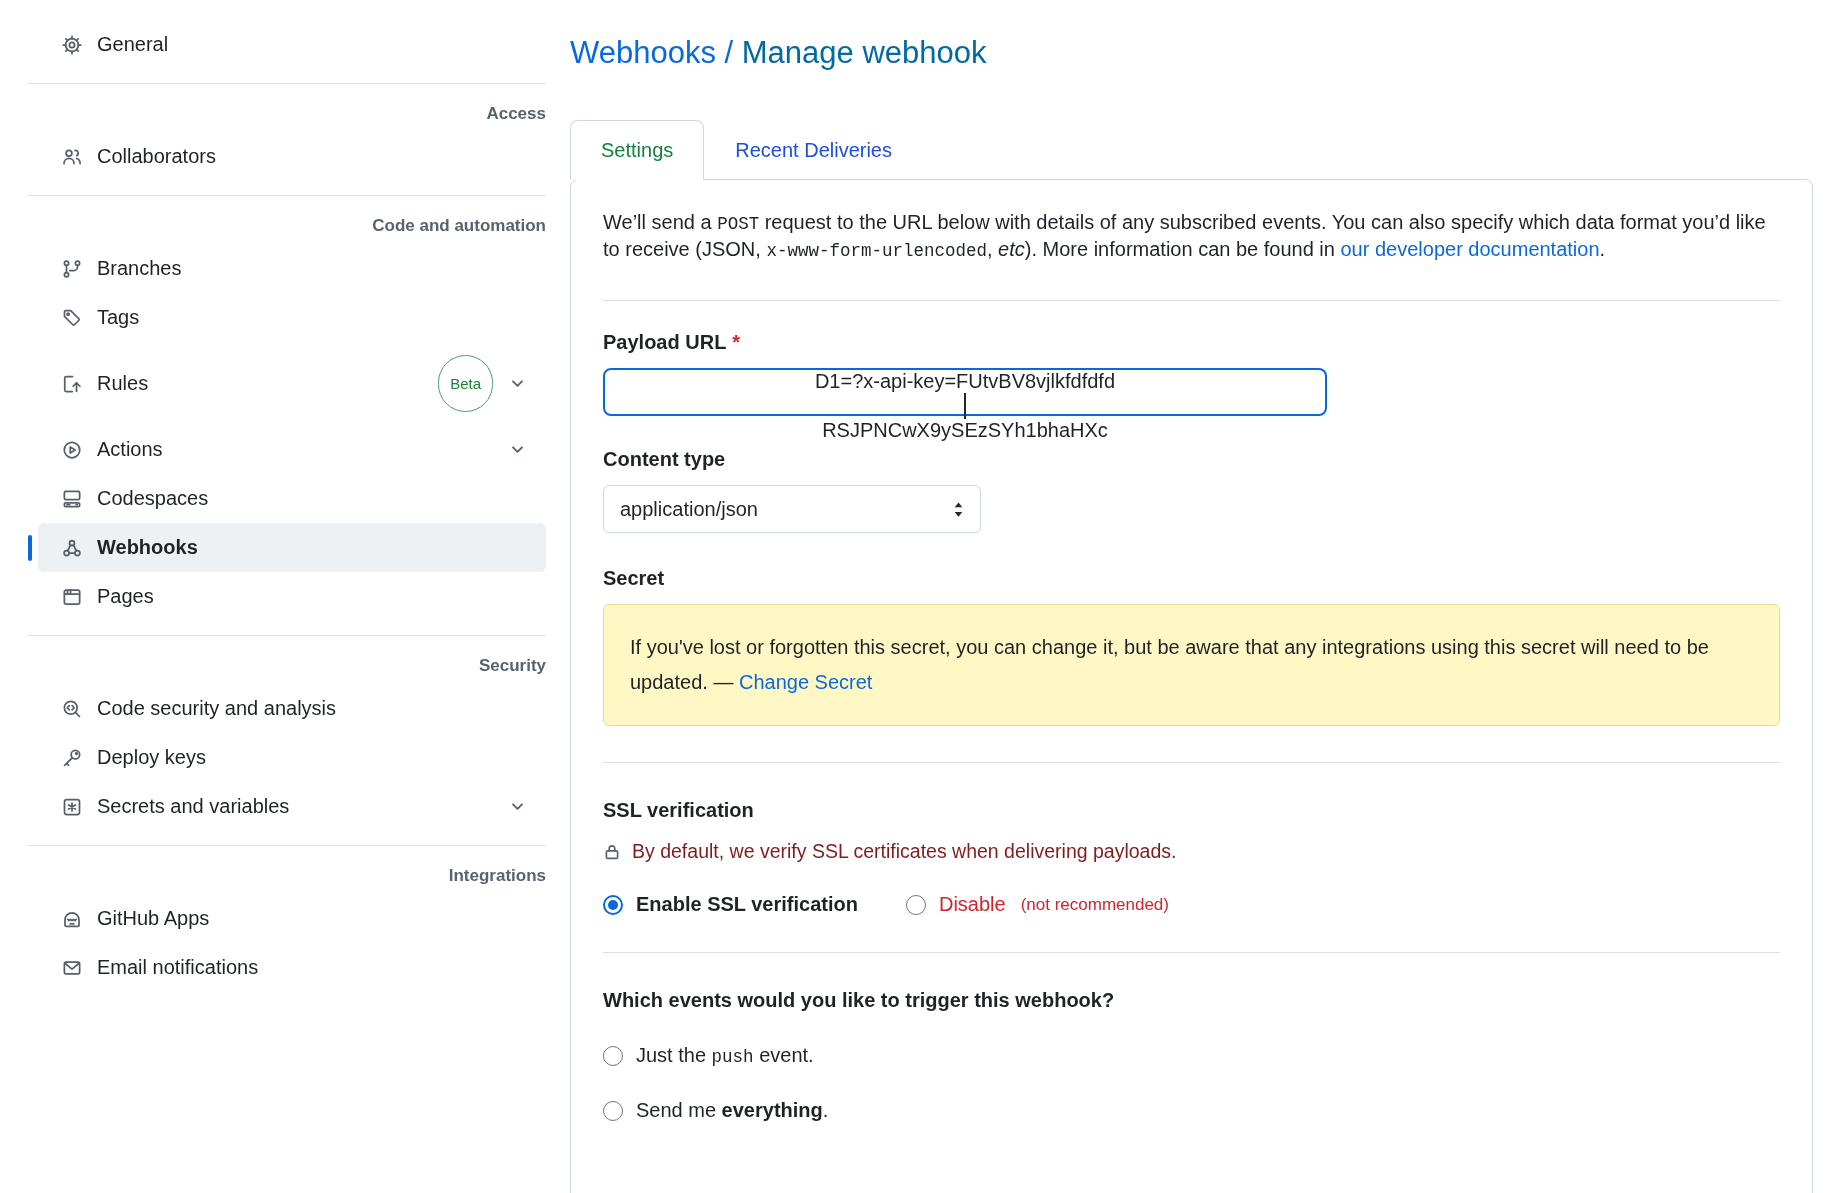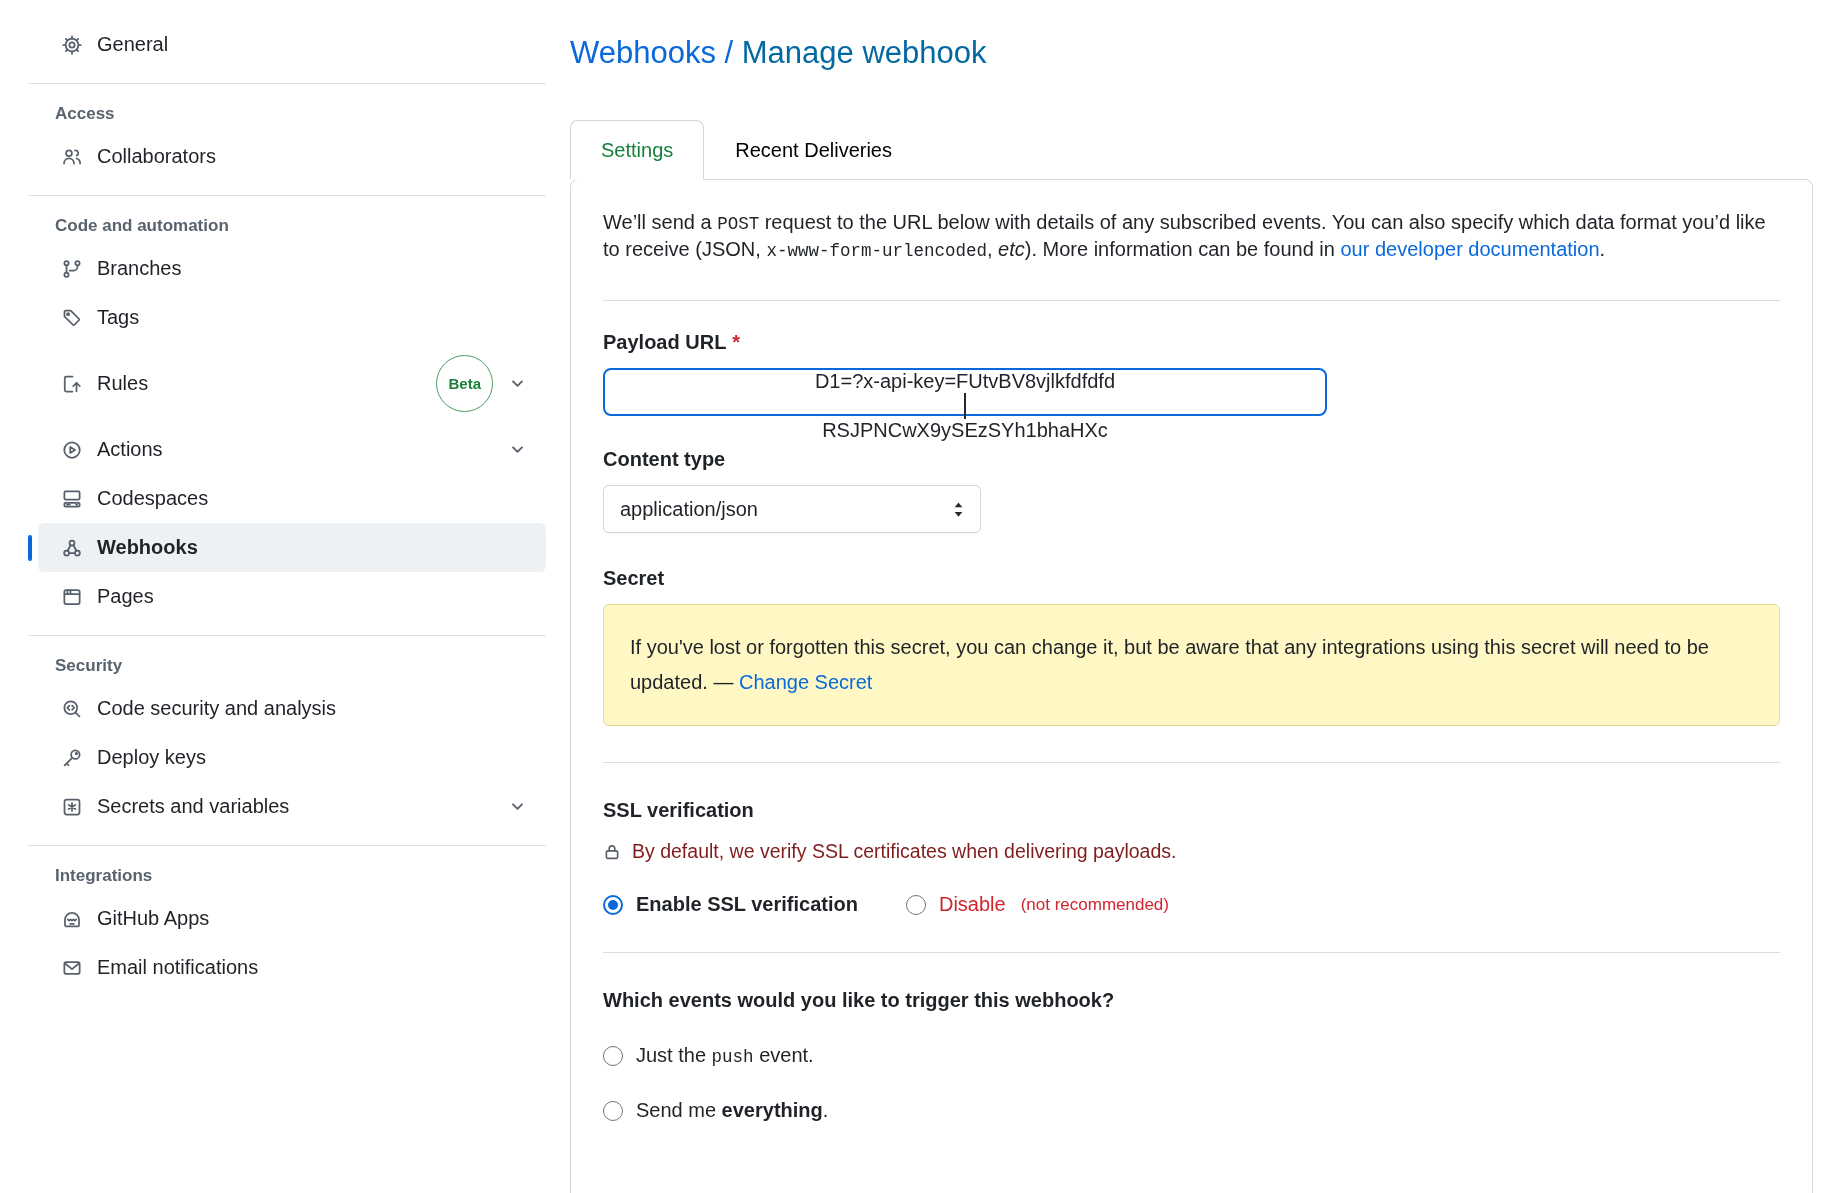--- a/index.html
+++ b/index.html
@@ -3,47 +3,47 @@
 <meta charset="utf-8">
 <style>
   * { box-sizing: border-box; margin: 0; padding: 0; }
   html,body { width:1825px; height:1193px; overflow:hidden; background:#fff;
     font-family:"Liberation Sans","DejaVu Sans",sans-serif; color:#1f2328; }
   .app { display:flex; width:1527px; height:1193px; }
 
   
   .sidebar { width:546px; padding:20px 0 0 28px; flex:none; }
   .nav-divider { height:1px; background:#dce1e6; margin:14px 0; width:518px; }
-  .nav-header { font-size:17px; font-weight:700; color:#59636e; padding-left:27px; margin:20px 0 8px; }
+  .nav-header { font-size:17px; font-weight:700; color:#59636e; padding-left:27px; margin:20px 0 8px;text-align:right; }
   .nav-item { position:relative; display:flex; align-items:center; gap:15px;
     width:508px; margin-left:10px; padding:13px 20px 13px 24px; border-radius:6px;
     font-size:20px; color:#1f2328; cursor:pointer; }
   .nav-item.selected { background:#eef1f3; font-weight:700; }
   .nav-item.selected::before { content:""; position:absolute; left:-10px; top:50%;
     transform:translateY(-50%); width:4px; height:26px; background:#0969da; border-radius:3px; }
   .nav-icon { width:20px; height:20px; flex:none; display:flex; align-items:center; }
   .nav-icon svg { width:20px; height:20px; stroke:#57606a; fill:none;
     stroke-width:1.4; stroke-linecap:round; stroke-linejoin:round; }
   .nav-right { margin-left:auto; display:flex; align-items:center; gap:16px; }
-  .beta-pill { font-size:15px; font-weight:700; color:#1a7f37; border:1px solid #4d9e64;
+  .beta-pill { font-size:15px; font-weight:400; color:#1a7f37; border:1px solid #4d9e64;
     border-radius:999px; padding:18px 11px; line-height:19px; }
   .chev svg { width:17px; height:17px; stroke:#59636e; fill:none; stroke-width:1.8;
     stroke-linecap:round; stroke-linejoin:round; display:block; }
 
   
   .content { margin-left:24px; padding-top:28px; width:1243px; flex:none; }
   h1.pg-title { font-size:31px; font-weight:400; line-height:50px; }
   h1 .crumb { color:#0969da; text-decoration:none; cursor:pointer; }
   h1 .title-rest { color:#0369a1; }
 
   .tabnav { display:flex; margin-top:42px; position:relative; z-index:2; margin-bottom:-1px; }
   .tab { font-size:20px; padding:17px 30px; line-height:24px; cursor:pointer; }
   .tab.active { background:#fff; color:#15803d; font-weight:500;
     border:1px solid #d0d7de; border-bottom:1px solid #fff; border-radius:8px 8px 0 0; }
-  .tab.inactive { color:#000000; border:1px solid transparent; }
+  .tab.inactive { color:#1d4ed8; border:1px solid transparent; }
 
   .card { position:relative; z-index:1; border:1px solid #d0d7de; border-radius:8px;
     padding:30px 32px 60px; background:#fff; }
 
   .intro { font-size:20px; line-height:25px; margin-bottom:36px; }
   .code { font-family:"Liberation Mono","DejaVu Sans Mono",monospace; font-size:17.5px; }
   a.lnk { color:#0969da; text-decoration:none; cursor:pointer; }
 
   hr.sect { border:0; border-top:1px solid #d9dee3; }
   hr.first { margin:0 0 30px; }

